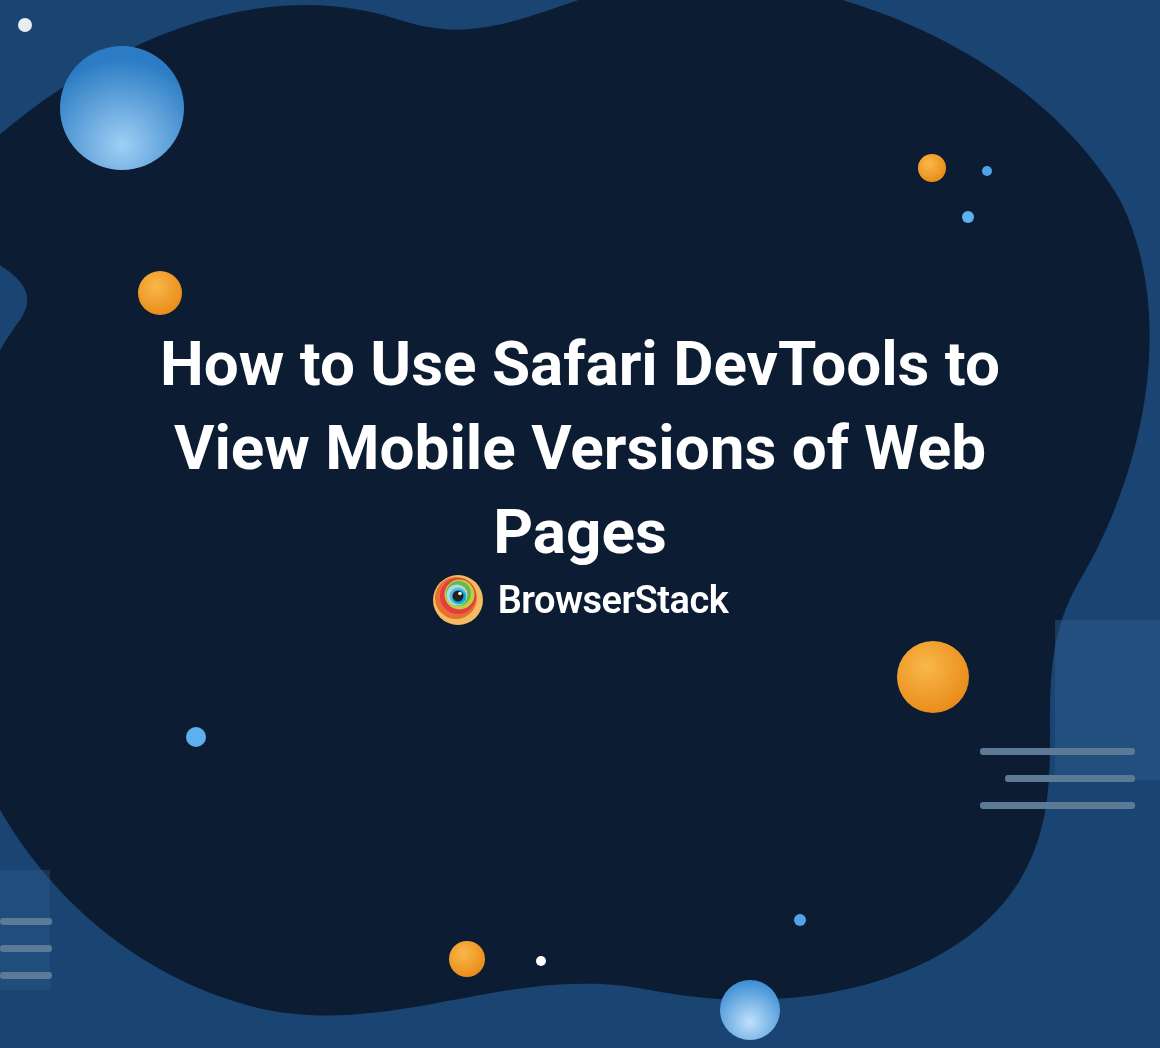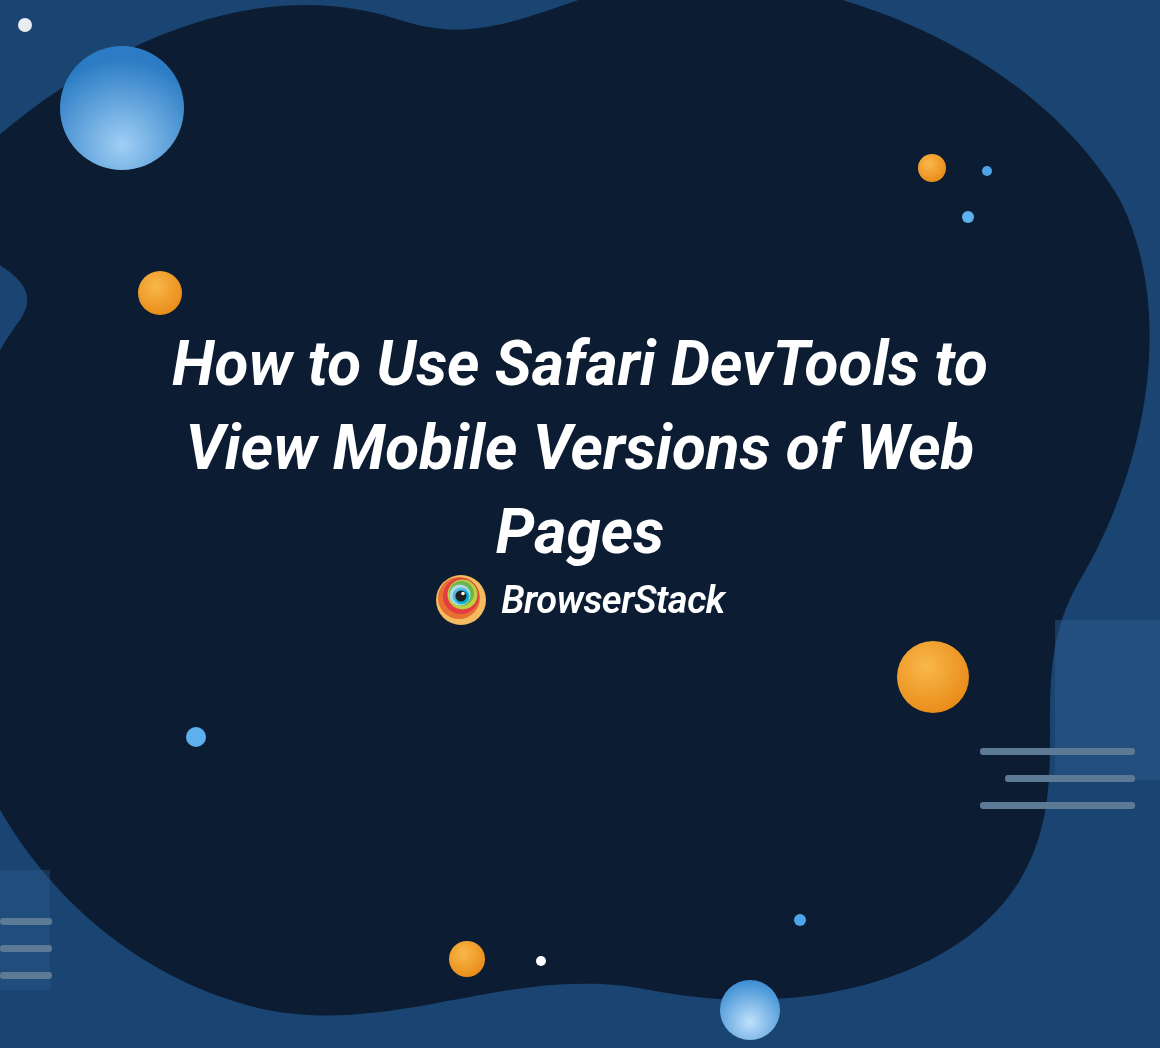--- a/index.html
+++ b/index.html
@@ -35,21 +35,20 @@
       position: absolute;
       top: 0;
       left: 0;
       width: 100%;
       height: 100%;
       display: flex;
       flex-direction: column;
       align-items: center;
       justify-content: center;
       z-index: 10;
-      font-style: italic;
     }
     
     .headline {
       color: #ffffff;
       font-size: 62px;
       font-weight: 700;
       text-align: center;
       line-height: 1.35;
       max-width: 920px;
       margin-top: -100px;

